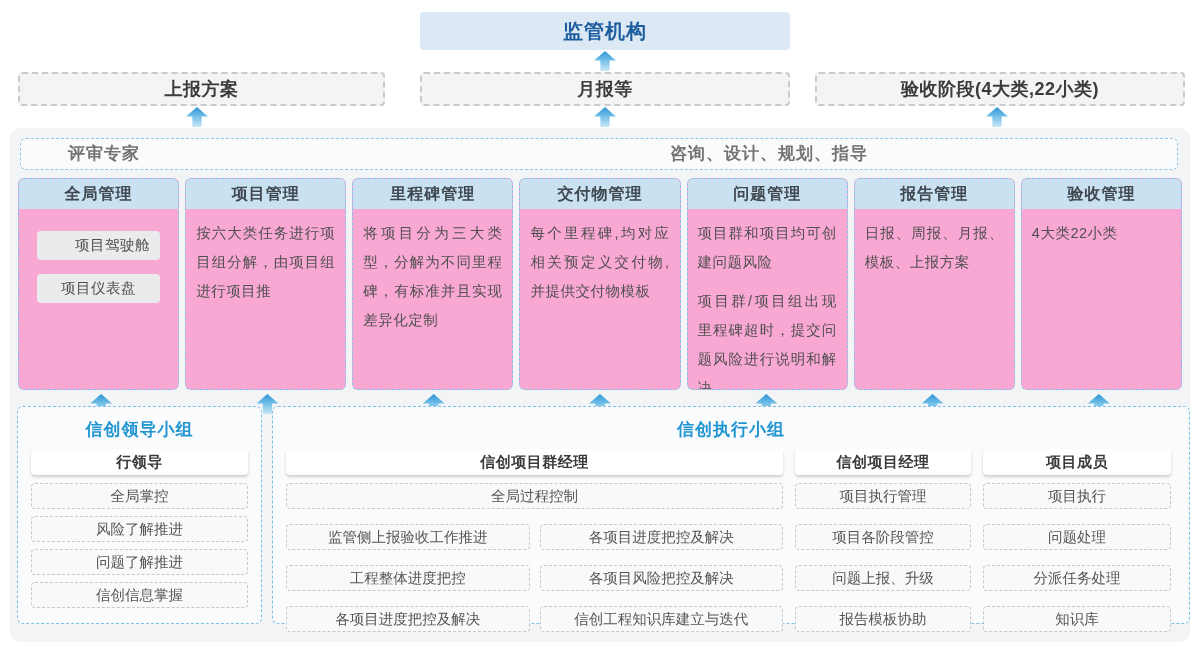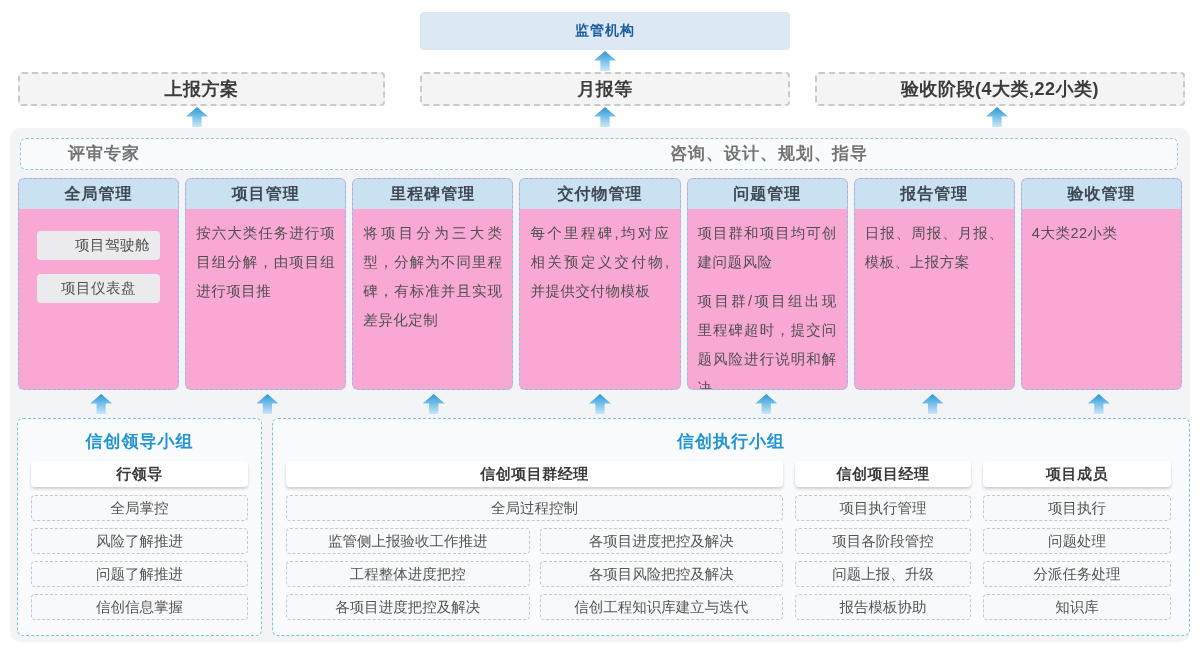--- a/index.html
+++ b/index.html
@@ -1,21 +1,21 @@
 <!DOCTYPE html>
 <html><head>
 <meta charset="utf-8">
 <style>
   * { margin:0; padding:0; box-sizing:border-box; }
   html,body { width:1200px; height:650px; background:#fff; font-family:"Liberation Sans","DejaVu Sans",sans-serif; }
   .page { position:relative; width:1200px; height:650px; background:#fff; overflow:hidden; }
 
   
   .reg-box { position:absolute; left:420px; top:12px; width:370px; height:38px;
-    background:#dce9f5; border-radius:4px; color:#1d5d9e; font-weight:bold; font-size:14px;
+    background:#dce9f5; border-radius:4px; color:#1d5d9e; font-weight:bold; font-size:20px;
     display:flex; align-items:center; justify-content:center; letter-spacing:1px; }
 
   
   .stage-box { position:absolute; top:72px; height:34px; background:#f4f4f5;
     border:2px dashed #c8cacc; border-radius:4px; color:#3b3b3b; font-weight:bold; font-size:18px;
     display:flex; align-items:center; justify-content:center; letter-spacing:0.5px; }
   .stage-1 { left:18px;  width:367px; }
   .stage-2 { left:420px; width:370px; }
   .stage-3 { left:815px; width:370px; }
 
@@ -47,42 +47,42 @@
   .col-body p + p { margin-top:10px; }
   .pill { margin:14px 8px 0 8px; height:29px; background:#ebebed; border-radius:4px;
     color:#4f4f4f; font-size:14.5px; display:flex; align-items:center; justify-content:center; }
   .pill:first-child { margin-top:12px;padding-left:28px; }
 
   
   .col-arrows { position:absolute; left:8px; top:266px; width:1164px; display:flex; }
   .col-arrows > div { flex:1; display:flex; justify-content:center; }
 
   
-  .group { position:absolute; top:290px; height:218px; background:#fafbfc;
+  .group { position:absolute; top:278px; height:218px; background:#fafbfc;
     border:1.5px dashed #7fc0e6; border-radius:6px; }
   .leader-box { left:7px;  width:245px; }
   .exec-box   { left:262px; width:918px; }
   .group-title { margin-top:9px; height:26px; display:flex; align-items:center; justify-content:center;
     color:#2095d2; font-weight:bold; font-size:17px; letter-spacing:1px; }
 
   .role-box { height:26px; margin-top:7px; background:#fff; border-radius:4px;
     box-shadow:0 2px 3px rgba(0,0,0,0.18); color:#3a3a3a; font-weight:bold; font-size:15px;
     display:flex; align-items:center; justify-content:center; letter-spacing:0.5px; }
   .task { height:26px; background:#f8f9fa; border:1.5px dashed #c6c8ca; border-radius:4px;
     color:#555; font-size:14.5px; display:flex; align-items:center; justify-content:center; }
 
   .leader-inner { padding:0 13px; }
   .leader-inner .task { margin-top:7px; }
   .leader-inner .task:nth-of-type(2) { margin-top:8px; }
 
   .exec-inner { display:flex; gap:12px; padding:0 13px; }
   .sub-program { width:497px; }
   .sub-pm      { width:176px; }
   .sub-member  { width:188px;text-align:center; }
-  .sub-col .task { margin-top:7px; }
+  .sub-col .task { margin-top:15px; }
   .sub-col .task.first { margin-top:8px; }
   .two-col { display:flex; gap:10px; }
   .two-col .task { flex:1; }
 </style>
 </head>
 <body>
 
 <div class="page">
 
   <div class="reg-box">监管机构</div>

